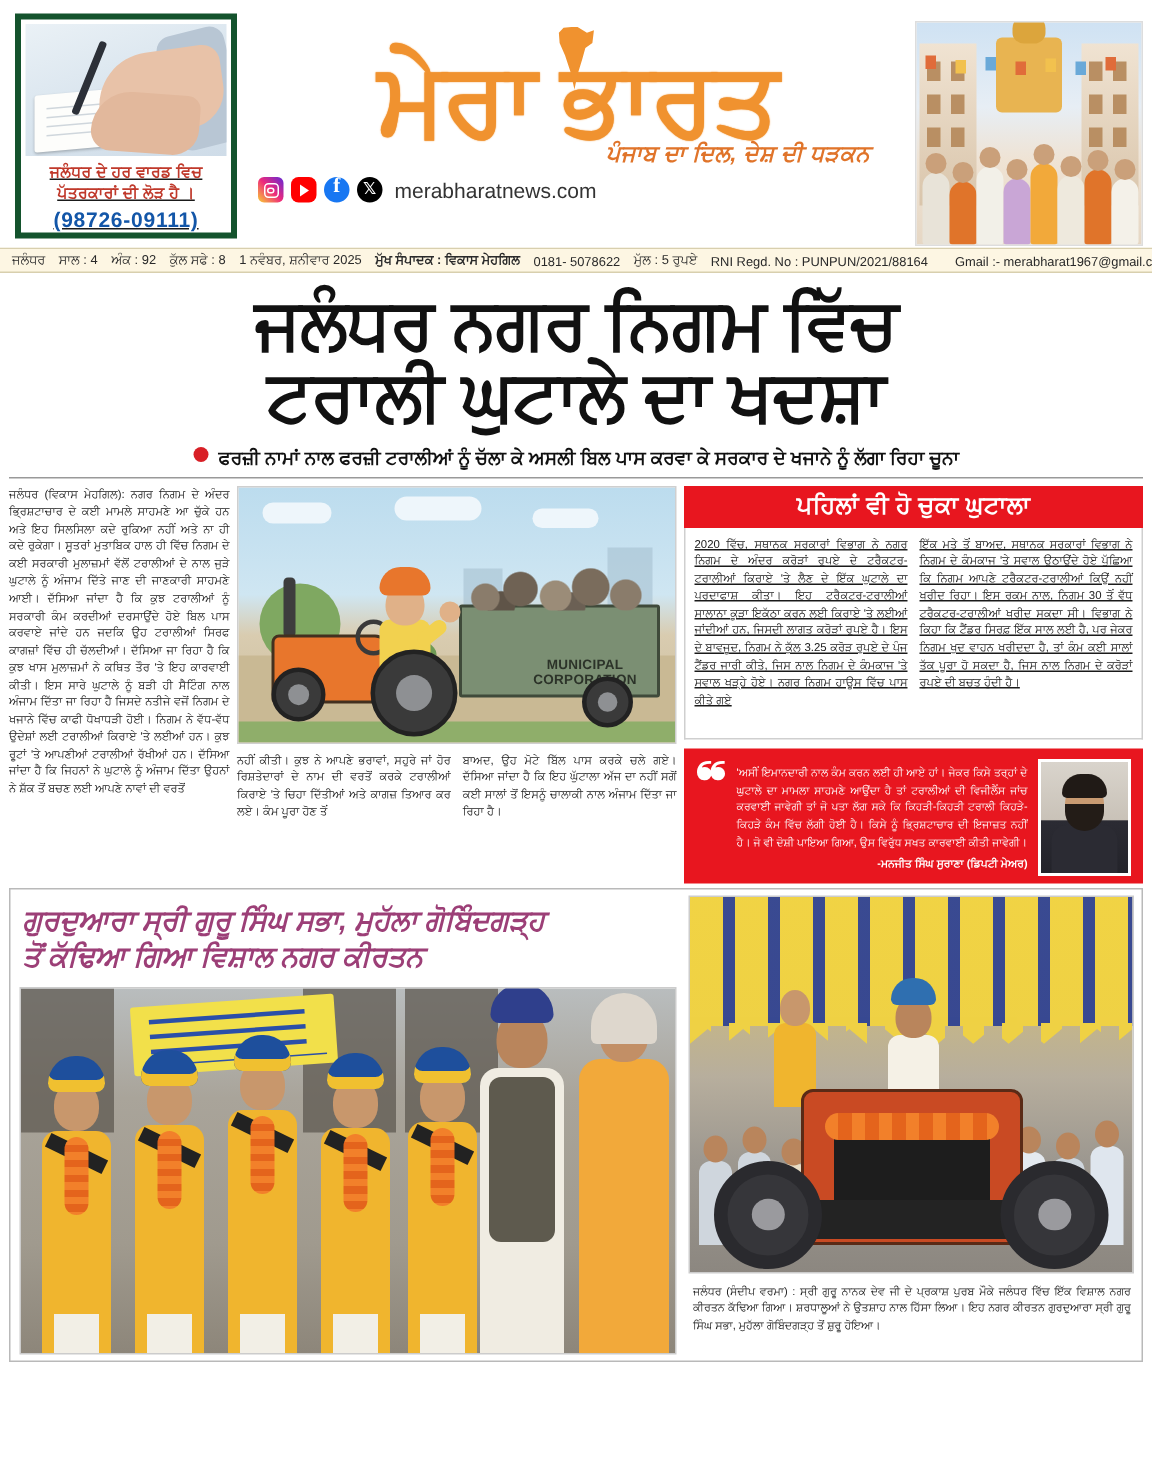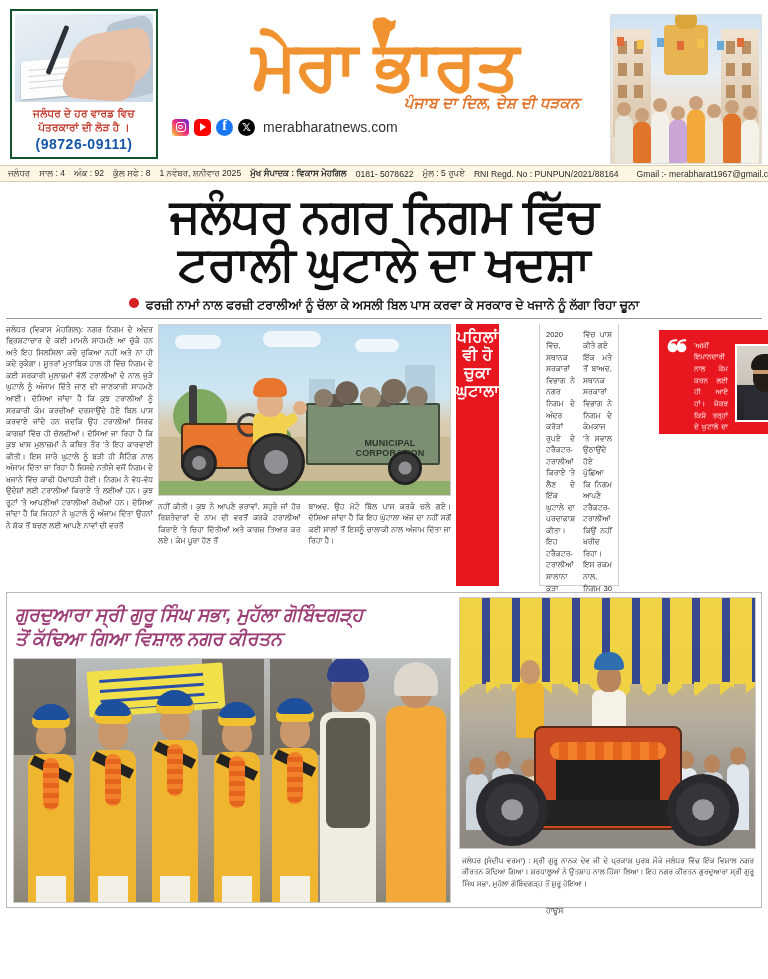--- a/index.html
+++ b/index.html
@@ -13,23 +13,23 @@
   }
   .page{position:relative;width:768px;height:979px;box-sizing:border-box;}
 
   
   .masthead{
     position:relative;display:flex;align-items:stretch;
     height:165px;box-sizing:border-box;padding:6px 4px 2px 10px;
     background:#ffffff;
   }
   .ad-box{
-    width:148px;flex:0 0 148px;border:2px solid #14532d;
+    width:148px;flex:0 0 148px;border:4px solid #14532d;
     box-sizing:border-box;background:#fff;display:flex;flex-direction:column;
-    padding:3px;margin-top:3px;height:150px;
+    padding:3px;margin-top:3px;height:150px;text-decoration:underline;
   }
   .ad-photo{
     flex:0 0 88px;position:relative;overflow:hidden;
     background:linear-gradient(160deg,#eaf1f6 0%,#dbe6ef 45%,#cfdce8 100%);
   }
   .ad-photo .paper{
     position:absolute;left:6px;bottom:6px;width:86px;height:38px;
     background:#fdfdfb;transform:skewY(-5deg);
     box-shadow:0 1px 2px rgba(0,0,0,.25);border-radius:2px;
   }
@@ -167,21 +167,21 @@
     font-size:12.4px;font-weight:bold;color:#111;white-space:nowrap;
   }
   .rule{height:1px;background:#999;margin:0 6px 5px;}
 
   
   .body-grid{
     display:flex;gap:5px;padding:0 6px;box-sizing:border-box;height:262px;
   }
   .col-left{width:147px;flex:0 0 147px;}
   .col-mid{flex:1;display:flex;flex-direction:column;}
-  .col-right{width:306px;flex:0 0 306px;display:flex;flex-direction:row;gap:40px;}
+  .col-right{width:306px;flex:0 0 306px;display:flex;flex-direction:column;}
 
   .artxt{
     font-size:7.6px;line-height:1.52;text-align:justify;color:#1b1b1b;
     hyphens:auto;
   }
 
   .cartoon{
     width:100%;height:172px;border:1px solid #cfcfcf;box-sizing:border-box;
     position:relative;overflow:hidden;
     background:linear-gradient(180deg,#bcdcee 0%,#cfe6f2 42%,#d9ccb0 58%,#c9bb9a 100%);
@@ -253,21 +253,21 @@
     border-radius:50%;box-sizing:border-box;
   }
 
   .twocol{columns:2;column-gap:8px;column-rule:0;}
 
   
   .redbar{
     background:#e8161f;color:#fff;text-align:center;font-weight:bold;
     font-size:16px;padding:4px 0 5px;letter-spacing:.3px;
   }
-  .rbox{border:1px solid #cfcfcf;border-top:0;box-sizing:border-box;padding:5px 6px 4px;}
+  .rbox{border:1px solid #cfcfcf;border-top:0;box-sizing:border-box;padding:5px 6px 20px;text-decoration:underline;}
   .quote-box{
     background:#e8161f;color:#fff;margin-top:6px;padding:7px 8px 5px;
     display:flex;gap:7px;align-items:flex-start;position:relative;height:104px;box-sizing:border-box;
   }
   .qmark{font-size:30px;line-height:.6;font-weight:bold;color:#fff;font-family:"Liberation Serif",serif;
     flex:0 0 auto;padding-top:6px;}
   .qtxt{flex:1;font-size:7.2px;line-height:1.62;text-align:justify;padding-top:3px;}
   .qattr{display:block;text-align:right;font-weight:bold;margin-top:3px;font-size:7.2px;}
   .qphoto{
     width:62px;flex:0 0 62px;height:78px;border:2px solid #fff;box-sizing:border-box;

